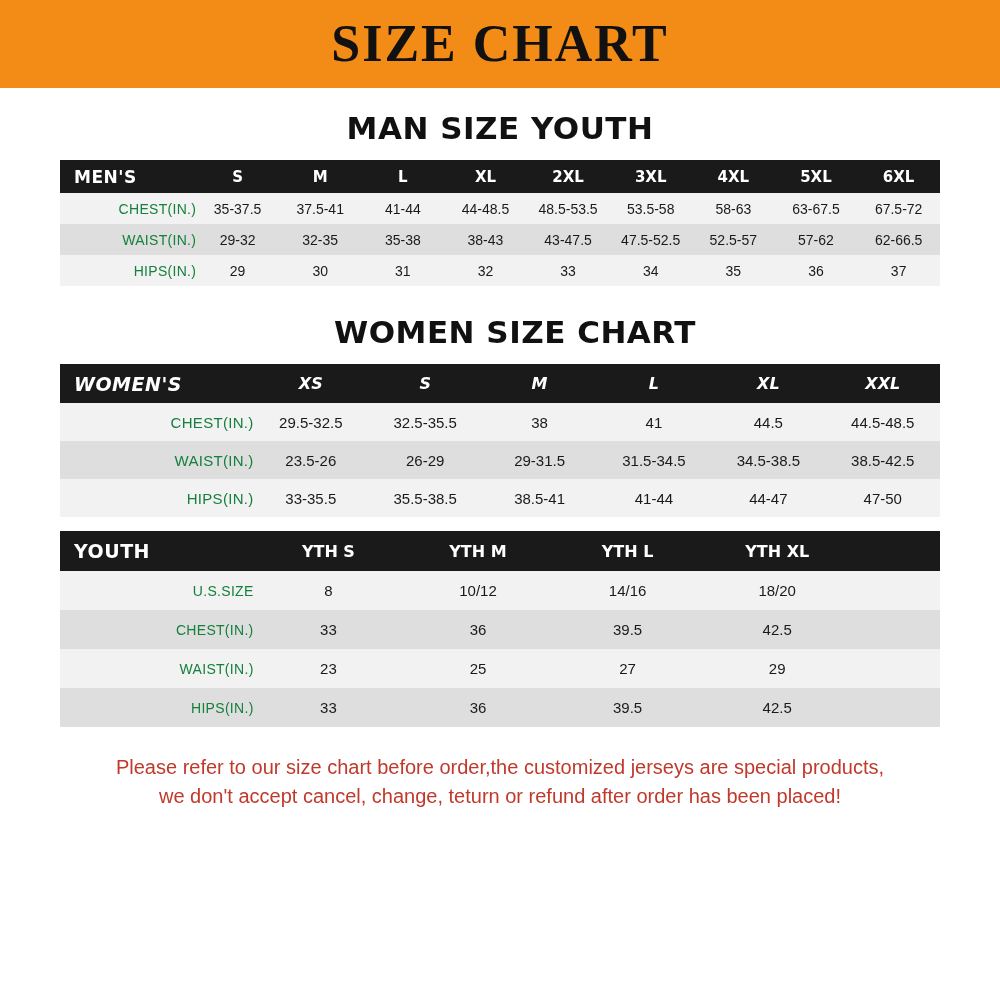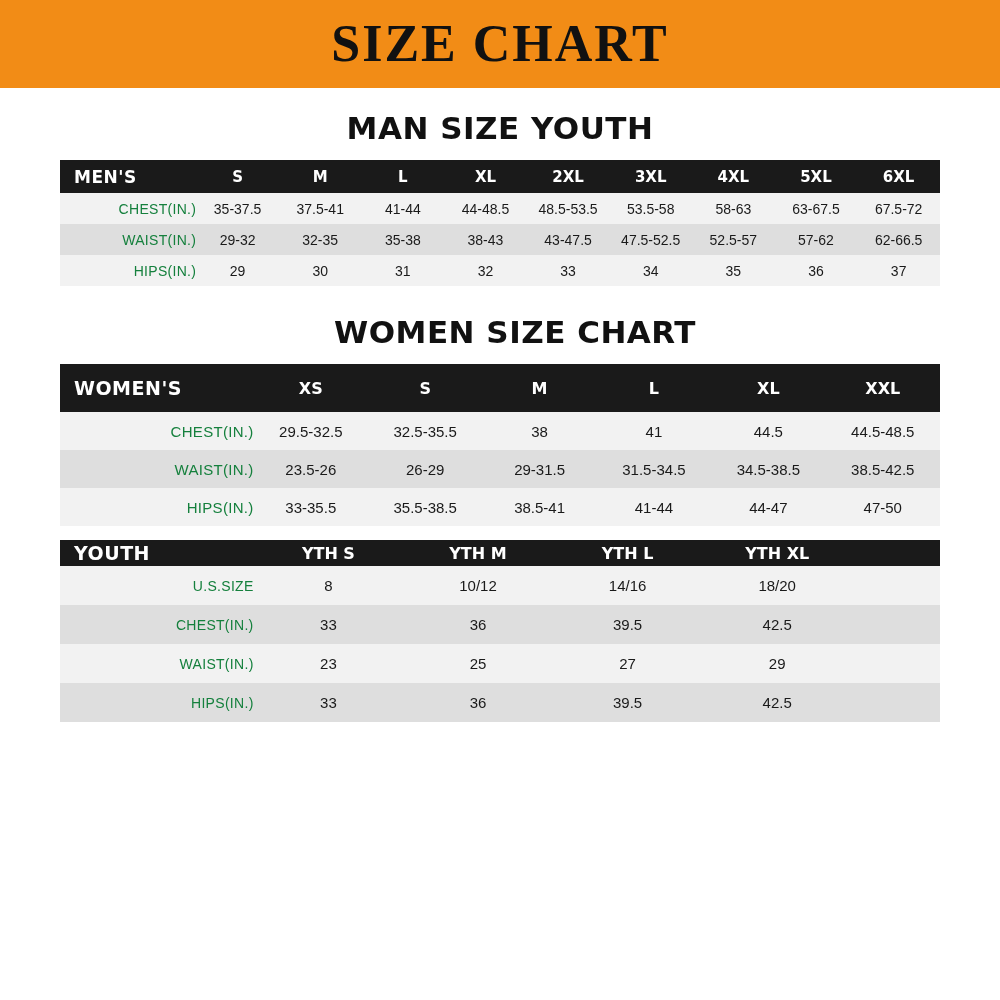--- a/index.html
+++ b/index.html
@@ -99,26 +99,26 @@
   table.size tbody td.rowlabel {
     text-align: right;
     font-size: 14px;
     letter-spacing: 0.3px;
     color: #15803d;
   }
   table.size tbody tr.odd  td { background: #f2f2f2; }
   table.size tbody tr.even td { background: #dedede; }
 
   
-  .women table.size thead th { font-size: 16px; height: 48px; }
+  .women table.size thead th { font-size: 16px; height: 39px; font-style: italic; }
   .women table.size thead th.rowlabel { font-size: 19px; }
   .women table.size tbody td { font-size: 15px; height: 38px; }
   .women table.size tbody td.rowlabel { font-size: 15px; }
 
-  .youth table.size thead th { font-size: 16px; height: 26px; }
+  .youth table.size thead th { font-size: 16px; height: 40px; }
   .youth table.size thead th.rowlabel { font-size: 19px; }
   .youth table.size tbody td { font-size: 15px; height: 39px; }
   .youth table.size tbody td.rowlabel { font-size: 14px; }
 
   .man     { margin-top: 14px; }
   .women   { margin-top: 14px; }
   .youth   { margin-top: 14px; }
 
   
   .note {
@@ -316,14 +316,18 @@
           <td>33</td>
           <td>36</td>
           <td>39.5</td>
           <td>42.5</td>
           <td></td>
         </tr>
       </tbody>
     </table>
   </div>
 
+  <div class="note">
+    <div>Please refer to our size chart before order,the customized jerseys are special products,</div>
+    <div>we don't accept cancel, change, teturn or refund after order has been placed!</div>
+  </div>
 
 </div>
 
 </body></html>

